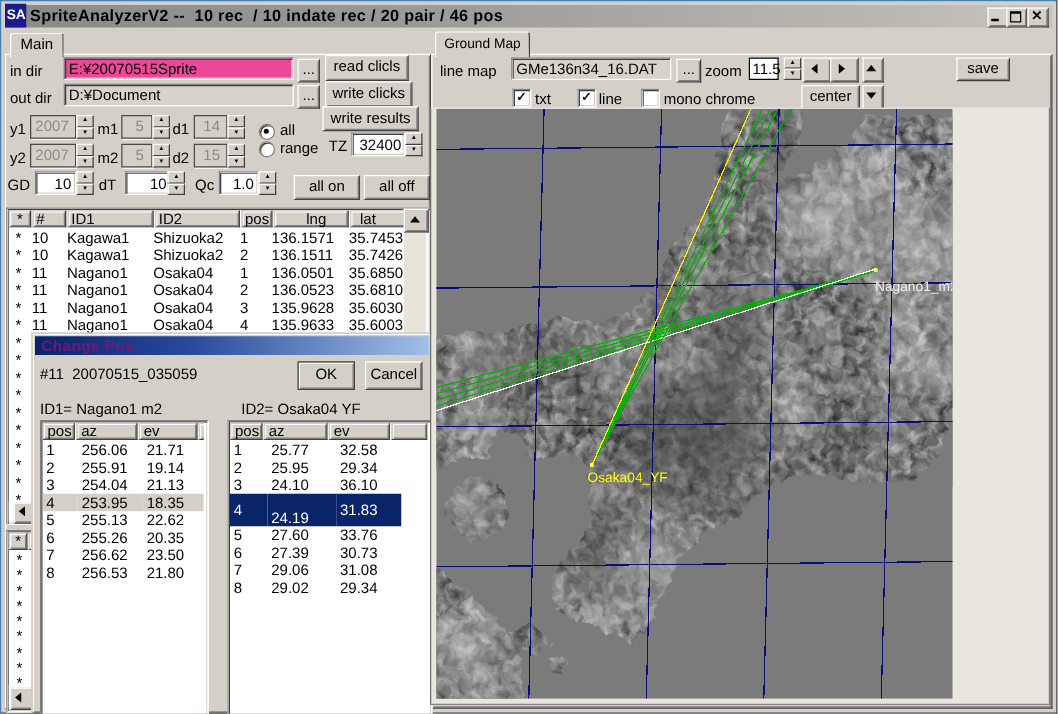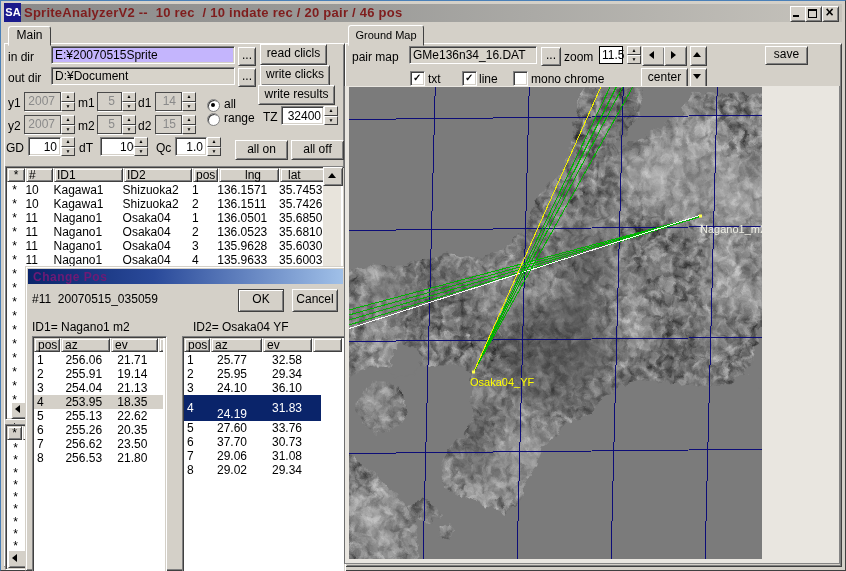--- a/index.html
+++ b/index.html
@@ -25,21 +25,21 @@
 </style></head>
 <body>
 
 <div class="abs" style="left:0;top:0;width:846px;height:571px;background:#d4d0c8;
  border:1px solid;border-color:#4a80b8 #404040 #404040 #4a80b8;box-sizing:border-box;"></div>
 
 <div class="abs" style="left:4px;top:4px;width:838px;height:18px;
  background:linear-gradient(90deg,#8a8a8a 0%,#9a9a98 40%,#c6c3bc 100%);"></div>
 <div class="abs" style="left:4px;top:3px;width:17px;height:19px;background:#1a1a8c;"></div>
 <div class="abs" style="left:5px;top:4px;width:16px;height:16px;color:#fff;font-weight:bold;font-size:11px;text-align:center;line-height:17px;">SA</div>
-<div class="abs" style="left:24px;top:5px;color:#7f1d1d;font-weight:bold;font-size:13px;white-space:nowrap;letter-spacing:0.25px;">SpriteAnalyzerV2 --&nbsp; 10 rec&nbsp; / 10 indate rec / 20 pair / 46 pos</div>
+<div class="abs" style="left:24px;top:5px;color:#000000;font-weight:bold;font-size:13px;white-space:nowrap;letter-spacing:0.25px;">SpriteAnalyzerV2 --&nbsp; 10 rec&nbsp; / 10 indate rec / 20 pair / 46 pos</div>
 
 <div class="btn abs" style="left:790px;top:6px;width:15px;height:14px;"></div>
 <div class="abs" style="left:793px;top:15px;width:6px;height:2px;background:#000;"></div>
 <div class="btn abs" style="left:805px;top:6px;width:15px;height:14px;"></div>
 <div class="abs" style="left:808px;top:9px;width:7px;height:6px;border:1px solid #000;border-top-width:2px;"></div>
 <div class="btn abs" style="left:822px;top:6px;width:15px;height:14px;"></div>
 <div class="abs" style="left:823px;top:6px;width:13px;height:13px;font-size:14px;font-weight:bold;line-height:13px;text-align:center;">×</div>
 
 <div class="abs" style="left:4px;top:43px;width:341px;height:524px;background:#d4d0c8;
  border:1px solid;border-color:#fff #404040 #404040 #fff;box-shadow:inset 1px 1px 0 #d4d0c8, inset -1px -1px 0 #808080;box-sizing:border-box;"></div>
@@ -47,21 +47,21 @@
  border:1px solid;border-color:#fff #404040 #d4d0c8 #fff;border-radius:3px 3px 0 0;
  text-align:center;line-height:17px;">Main</div>
 
 <div class="abs" style="left:345px;top:43px;width:497px;height:524px;background:#d4d0c8;
  border:1px solid;border-color:#fff #404040 #404040 #fff;box-shadow:inset 1px 1px 0 #d4d0c8, inset -1px -1px 0 #808080;box-sizing:border-box;"></div>
 <div class="abs" style="left:348px;top:25px;width:74px;height:19px;background:#d4d0c8;
  border:1px solid;border-color:#fff #404040 #d4d0c8 #fff;border-radius:3px 3px 0 0;
  text-align:center;line-height:18px;font-size:11px;">Ground Map</div>
 
 <div class="lbl abs" style="left:8px;top:50px;">in dir</div>
-<div class="sunken abs" style="left:51px;top:46px;width:184px;height:18px;background:#c4b5fd;line-height:16px;padding-left:3px;box-sizing:border-box;">E:¥20070515Sprite</div>
+<div class="sunken abs" style="left:51px;top:46px;width:184px;height:18px;background:#ec4899;line-height:16px;padding-left:3px;box-sizing:border-box;">E:¥20070515Sprite</div>
 <div class="btn abs" style="left:238px;top:47px;width:16px;height:17px;line-height:14px;">...</div>
 <div class="btn abs" style="left:260px;top:44px;width:65px;height:19px;">read clicls</div>
 
 <div class="lbl abs" style="left:8px;top:71px;">out dir</div>
 <div class="sunken abs" style="left:51px;top:67px;width:184px;height:18px;background:#d7d3ca;line-height:16px;padding-left:3px;box-sizing:border-box;">D:¥Document</div>
 <div class="btn abs" style="left:238px;top:68px;width:16px;height:17px;line-height:14px;">...</div>
 <div class="btn abs" style="left:260px;top:65px;width:68px;height:19px;">write clicks</div>
 <div class="btn abs" style="left:258px;top:85px;width:75px;height:18px;">write results</div>
 
 <div class="lbl abs" style="left:8px;top:96px;">y1</div>
@@ -333,38 +333,38 @@
           <td style="padding:12px 0 0 3px;">24.19</td>
           <td style="padding:0 0 0 3px;">31.83</td>
         </tr>
 <tr style="height:12.6px;">
           <td style="padding:0 0 0 3px;">5</td>
           <td style="padding:0 0 0 3px;">27.60</td>
           <td style="padding:0 0 0 3px;">33.76</td>
         </tr>
 <tr style="height:12.6px;">
           <td style="padding:0 0 0 3px;">6</td>
-          <td style="padding:0 0 0 3px;">37.70</td>
+          <td style="padding:0 0 0 3px;">27.39</td>
           <td style="padding:0 0 0 3px;">30.73</td>
         </tr>
 <tr style="height:12.6px;">
           <td style="padding:0 0 0 3px;">7</td>
           <td style="padding:0 0 0 3px;">29.06</td>
           <td style="padding:0 0 0 3px;">31.08</td>
         </tr>
 <tr style="height:12.6px;">
           <td style="padding:0 0 0 3px;">8</td>
           <td style="padding:0 0 0 3px;">29.02</td>
           <td style="padding:0 0 0 3px;">29.34</td>
         </tr>
 </tbody>
     </table>
   </div>
 
-<div class="lbl abs" style="left:352px;top:50px;">pair map</div>
+<div class="lbl abs" style="left:352px;top:50px;">line map</div>
 <div class="sunken abs" style="left:409px;top:46px;width:128px;height:18px;background:#d7d3ca;line-height:16px;padding-left:3px;box-sizing:border-box;">GMe136n34_16.DAT</div>
 <div class="btn abs" style="left:541px;top:47px;width:18px;height:17px;line-height:14px;">...</div>
 <div class="lbl abs" style="left:564px;top:50px;">zoom</div>
 <div class="abs" style="left:599px;top:46px;width:24px;height:18px;background:#fff;border:1px solid #000;box-sizing:border-box;line-height:16px;padding-left:2px;">11.5</div>
 <div class="abs spin" style="left:627px;top:46px;height:18px;"></div>
 <div class="btn abs" style="left:642px;top:46px;width:21px;height:18px;"></div>
 <div class="arr abs" style="left:649px;top:51px;border-top:4px solid transparent;border-bottom:4px solid transparent;border-right:5px solid #000;"></div>
 <div class="btn abs" style="left:664px;top:46px;width:21px;height:18px;"></div>
 <div class="arr abs" style="left:671px;top:51px;border-top:4px solid transparent;border-bottom:4px solid transparent;border-left:5px solid #000;"></div>
 <div class="btn abs" style="left:690px;top:46px;width:15px;height:18px;"></div>

